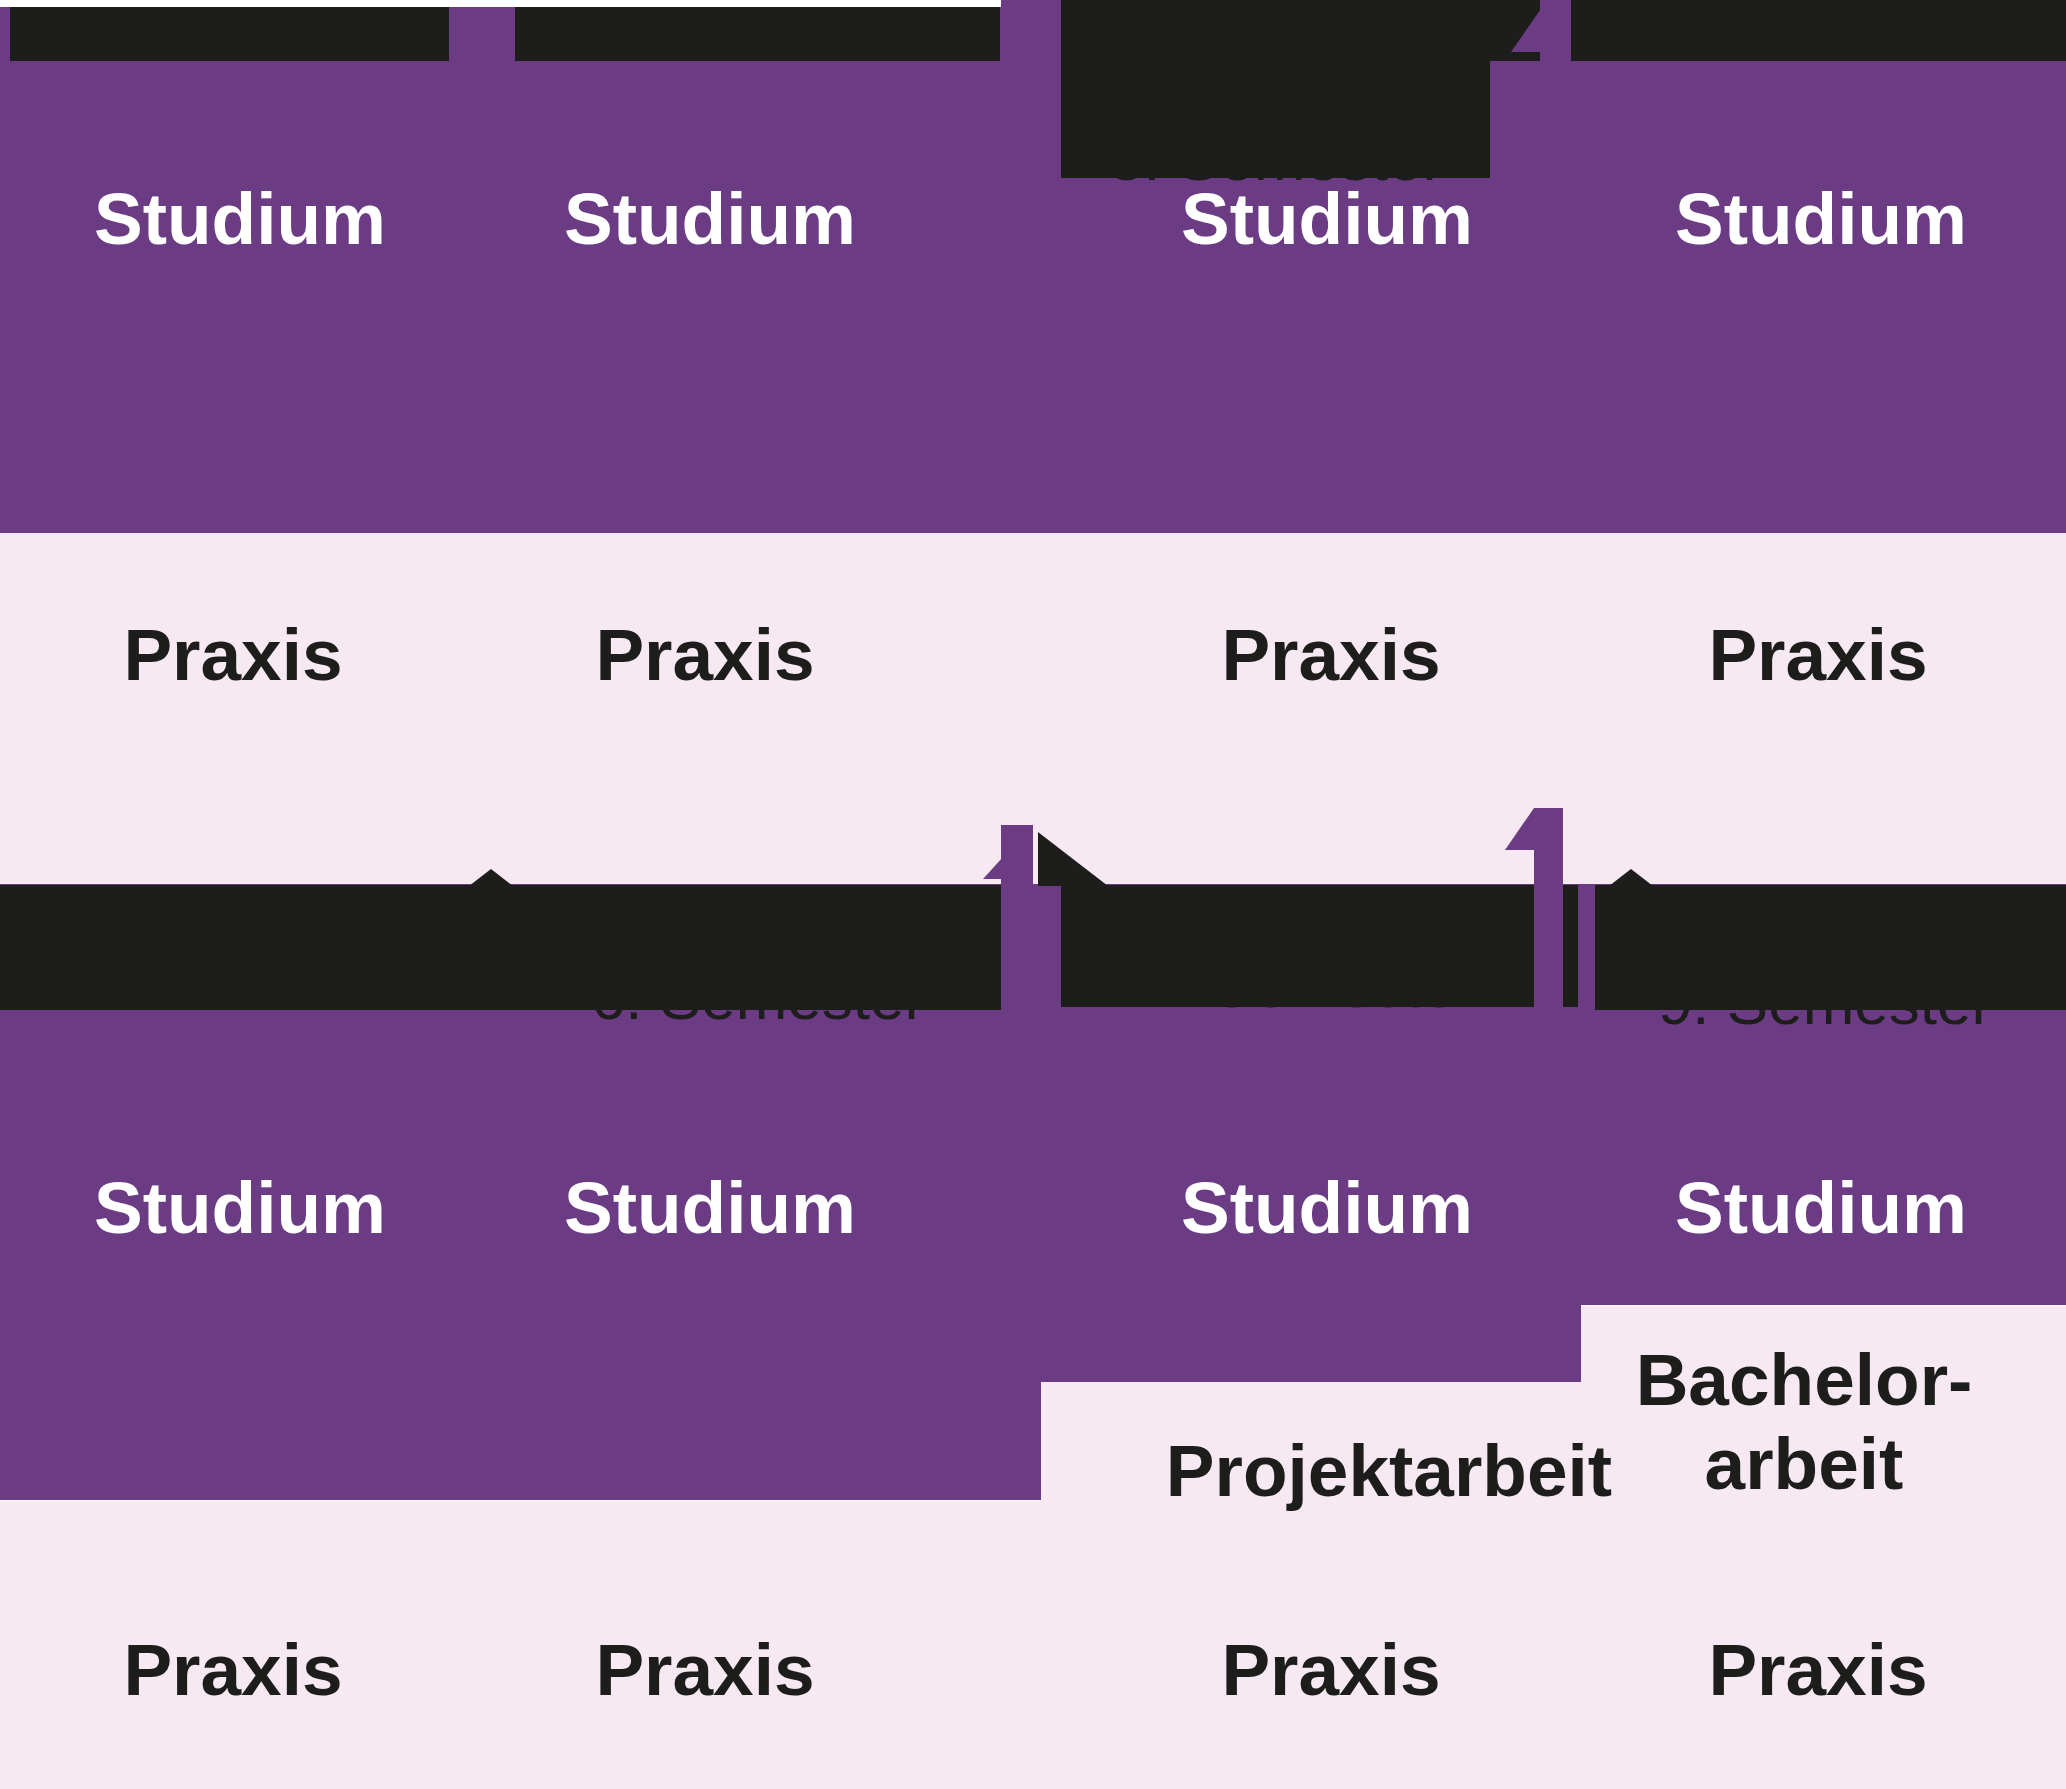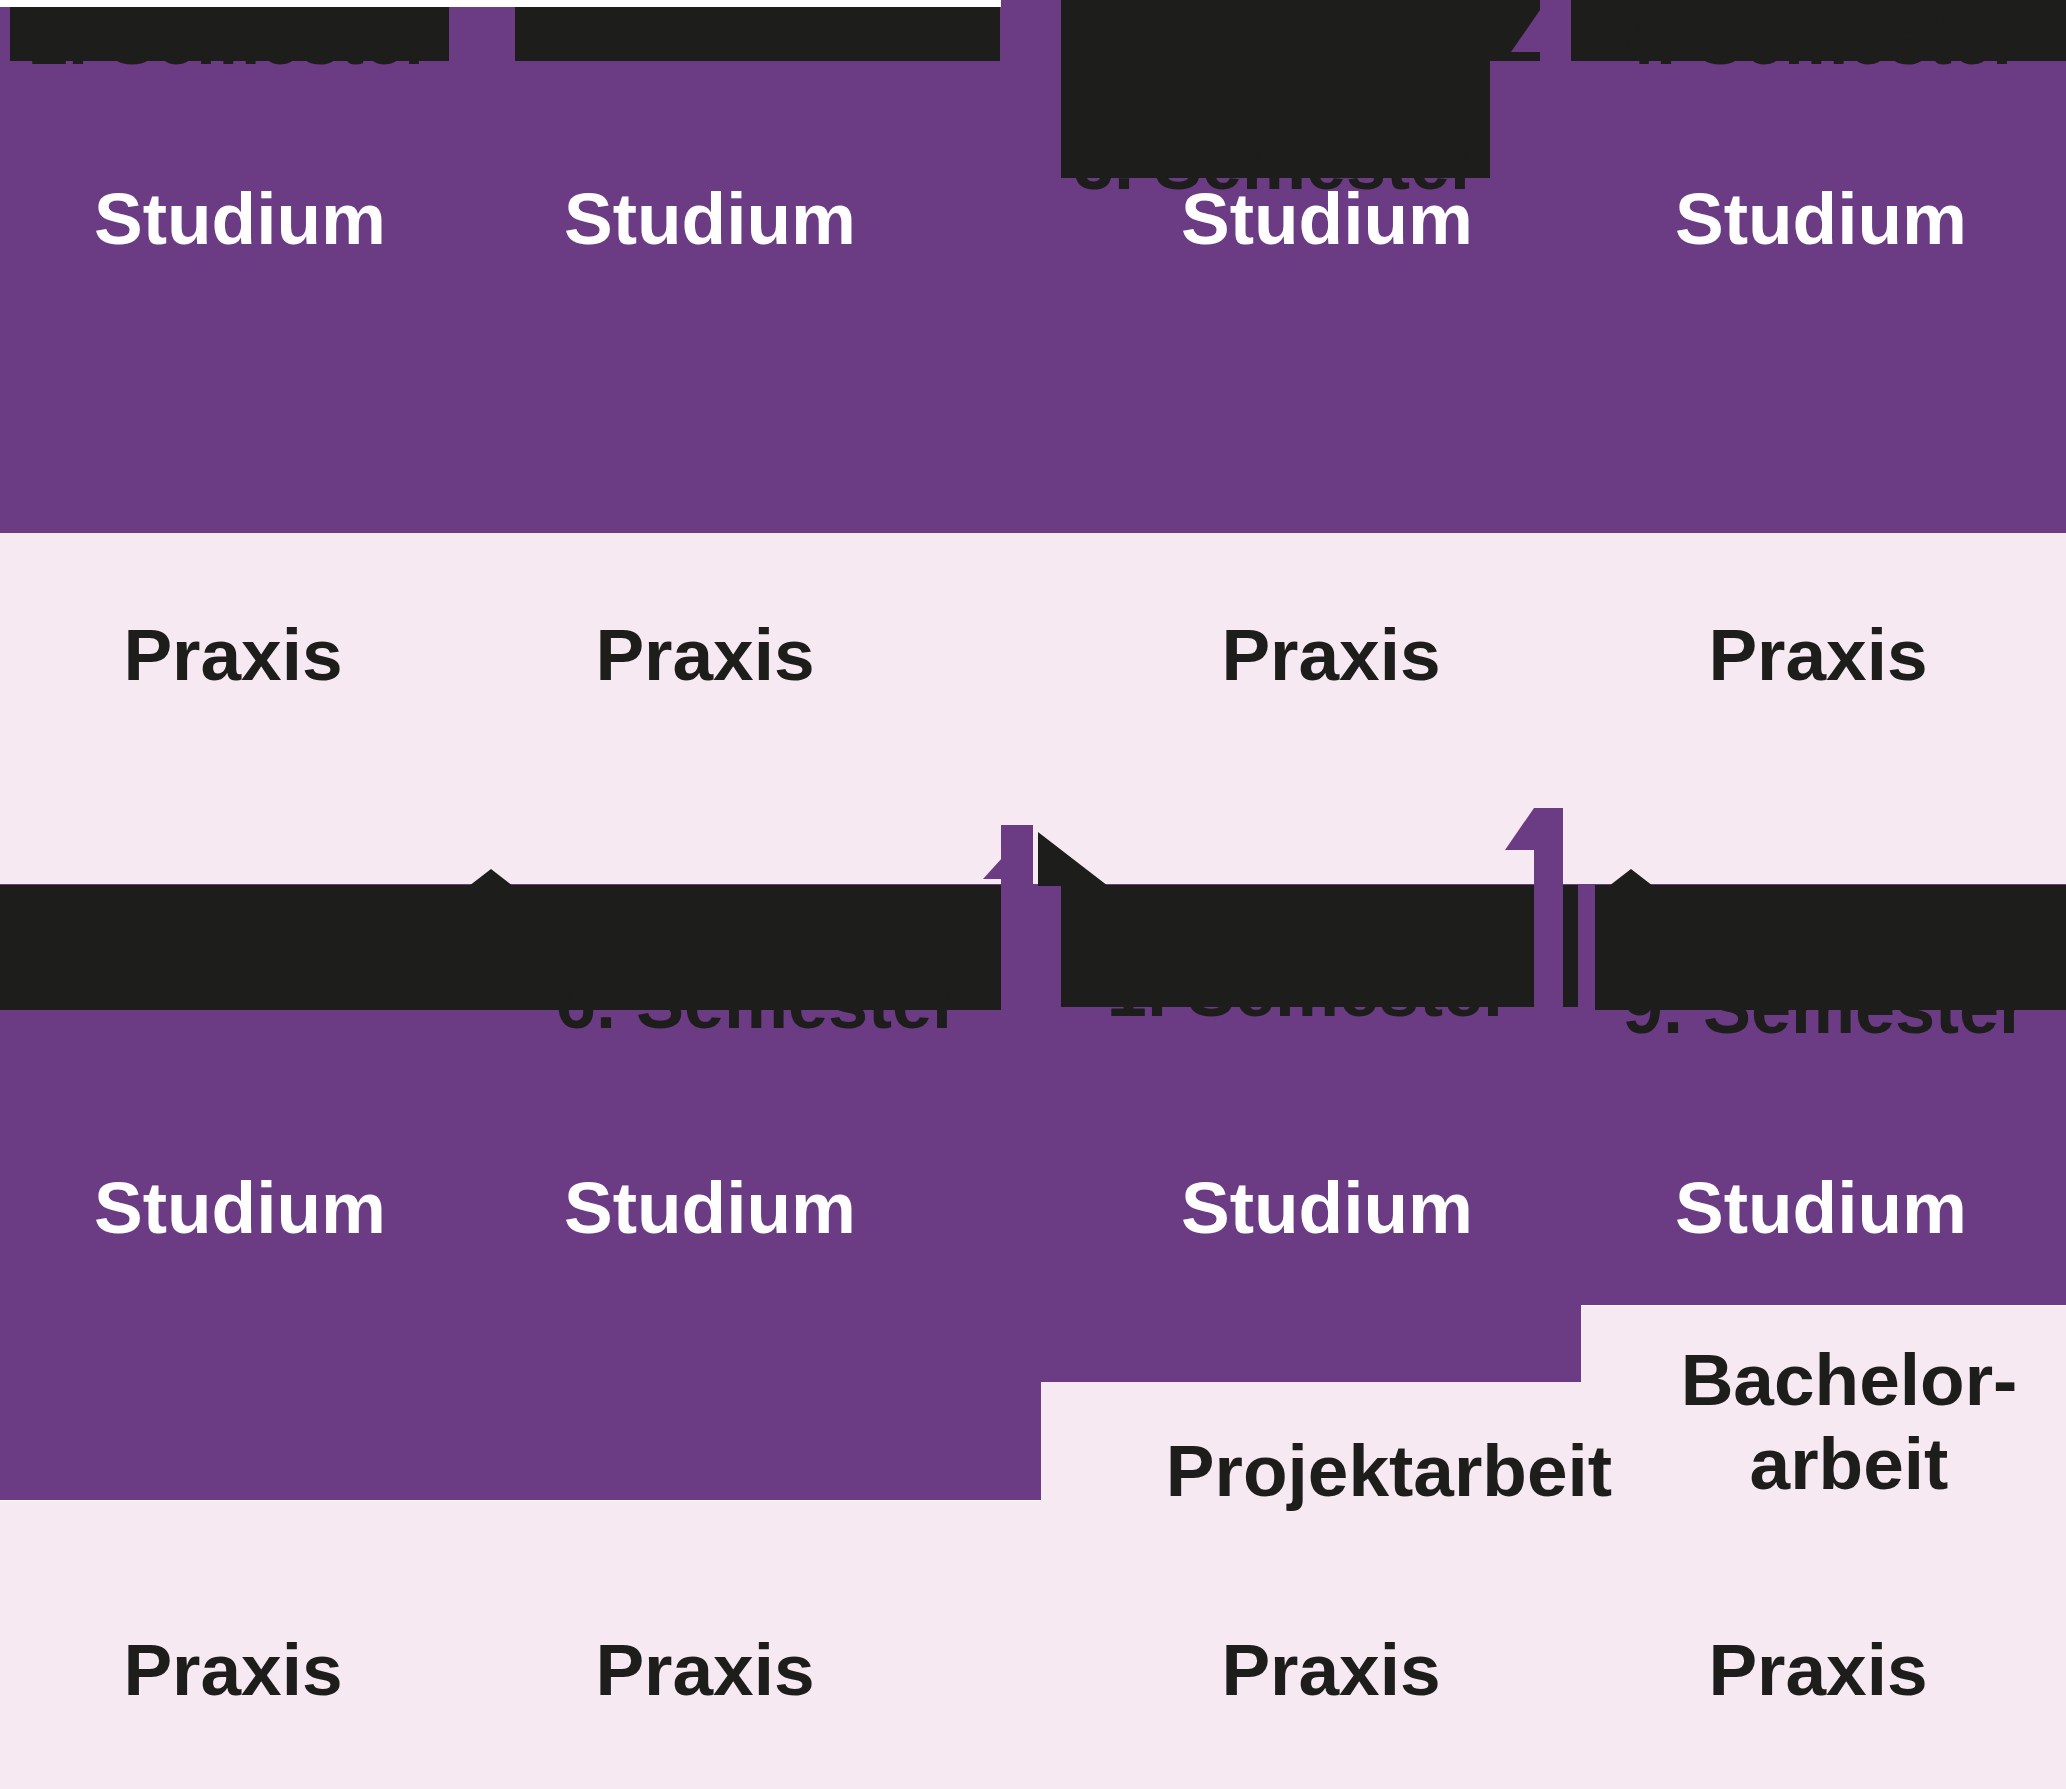--- a/index.html
+++ b/index.html
@@ -24,21 +24,21 @@
   .hband2{left:0;top:801px;width:2066px;height:292px;}
   .blob{background:#1d1d1b;}
   .b1{left:10.4px;top:7px;width:439px;height:54px;}
   .b2{left:515px;top:7px;width:485px;height:54px;}
   .b3{left:1061px;top:0;width:429px;height:178px;}
   .b4a{left:1490px;top:0;width:50px;height:61px;}
   .b4b{left:1571px;top:0;width:495px;height:61px;}
   .m1{left:0;top:84px;width:1001px;height:125px;}   
   .m2{left:1061px;top:84px;width:517px;height:122px;}
   .m3{left:1595px;top:84px;width:471px;height:125px;}
-  .bumps{color:#1d1d1b;font-weight:bold;font-size:72px;line-height:1;white-space:nowrap;
+  .bumps{color:#1d1d1b;font-weight:normal;font-size:62px;line-height:1;white-space:nowrap;
          transform:translateX(-50%);}
   .bt1{left:230px;top:2.8px;}
   .bt2{left:758px;top:2.8px;}
   .bt3{left:1276px;top:128px;}
   .bt4{left:1818px;top:2.8px;}
   .bt5{left:230px;top:159px;}   
   .bt6{left:758px;top:166px;}
   .bt7{left:1309px;top:154px;}
   .bt8{left:1825px;top:171px;}
   
@@ -63,21 +63,21 @@
   .lbl-dark{color:#1d1d1b;}
   .st-r1-1{left:240px;top:219px;} .st-r1-2{left:710px;top:219px;}
   .st-r1-3{left:1327px;top:219px;} .st-r1-4{left:1821px;top:219px;}
   .pr-r1-1{left:233px;top:655px;} .pr-r1-2{left:705px;top:655px;}
   .pr-r1-3{left:1331px;top:655px;} .pr-r1-4{left:1818px;top:655px;}
   .st-r2-1{left:240px;top:1208px;} .st-r2-2{left:710px;top:1208px;}
   .st-r2-3{left:1327px;top:1208px;} .st-r2-4{left:1821px;top:1208px;}
   .pr-r2-1{left:233px;top:1670px;} .pr-r2-2{left:705px;top:1670px;}
   .pr-r2-3{left:1331px;top:1670px;} .pr-r2-4{left:1818px;top:1670px;}
   .project{left:1389px;top:1471px;text-align:right;}
-  .thesis{left:1849px;top:1422px;}
+  .thesis{left:1804px;top:1422px;}
 </style>
 </head>
 <body>
 
 <div id="stage">
 
   <div class="abs purple bg-row1-purple"></div>
   <div class="abs pink bg-row1-pink"></div>
   <div class="abs purple bg-row2-purple-a"></div>
   <div class="abs purple bg-row2-purple-b"></div>

